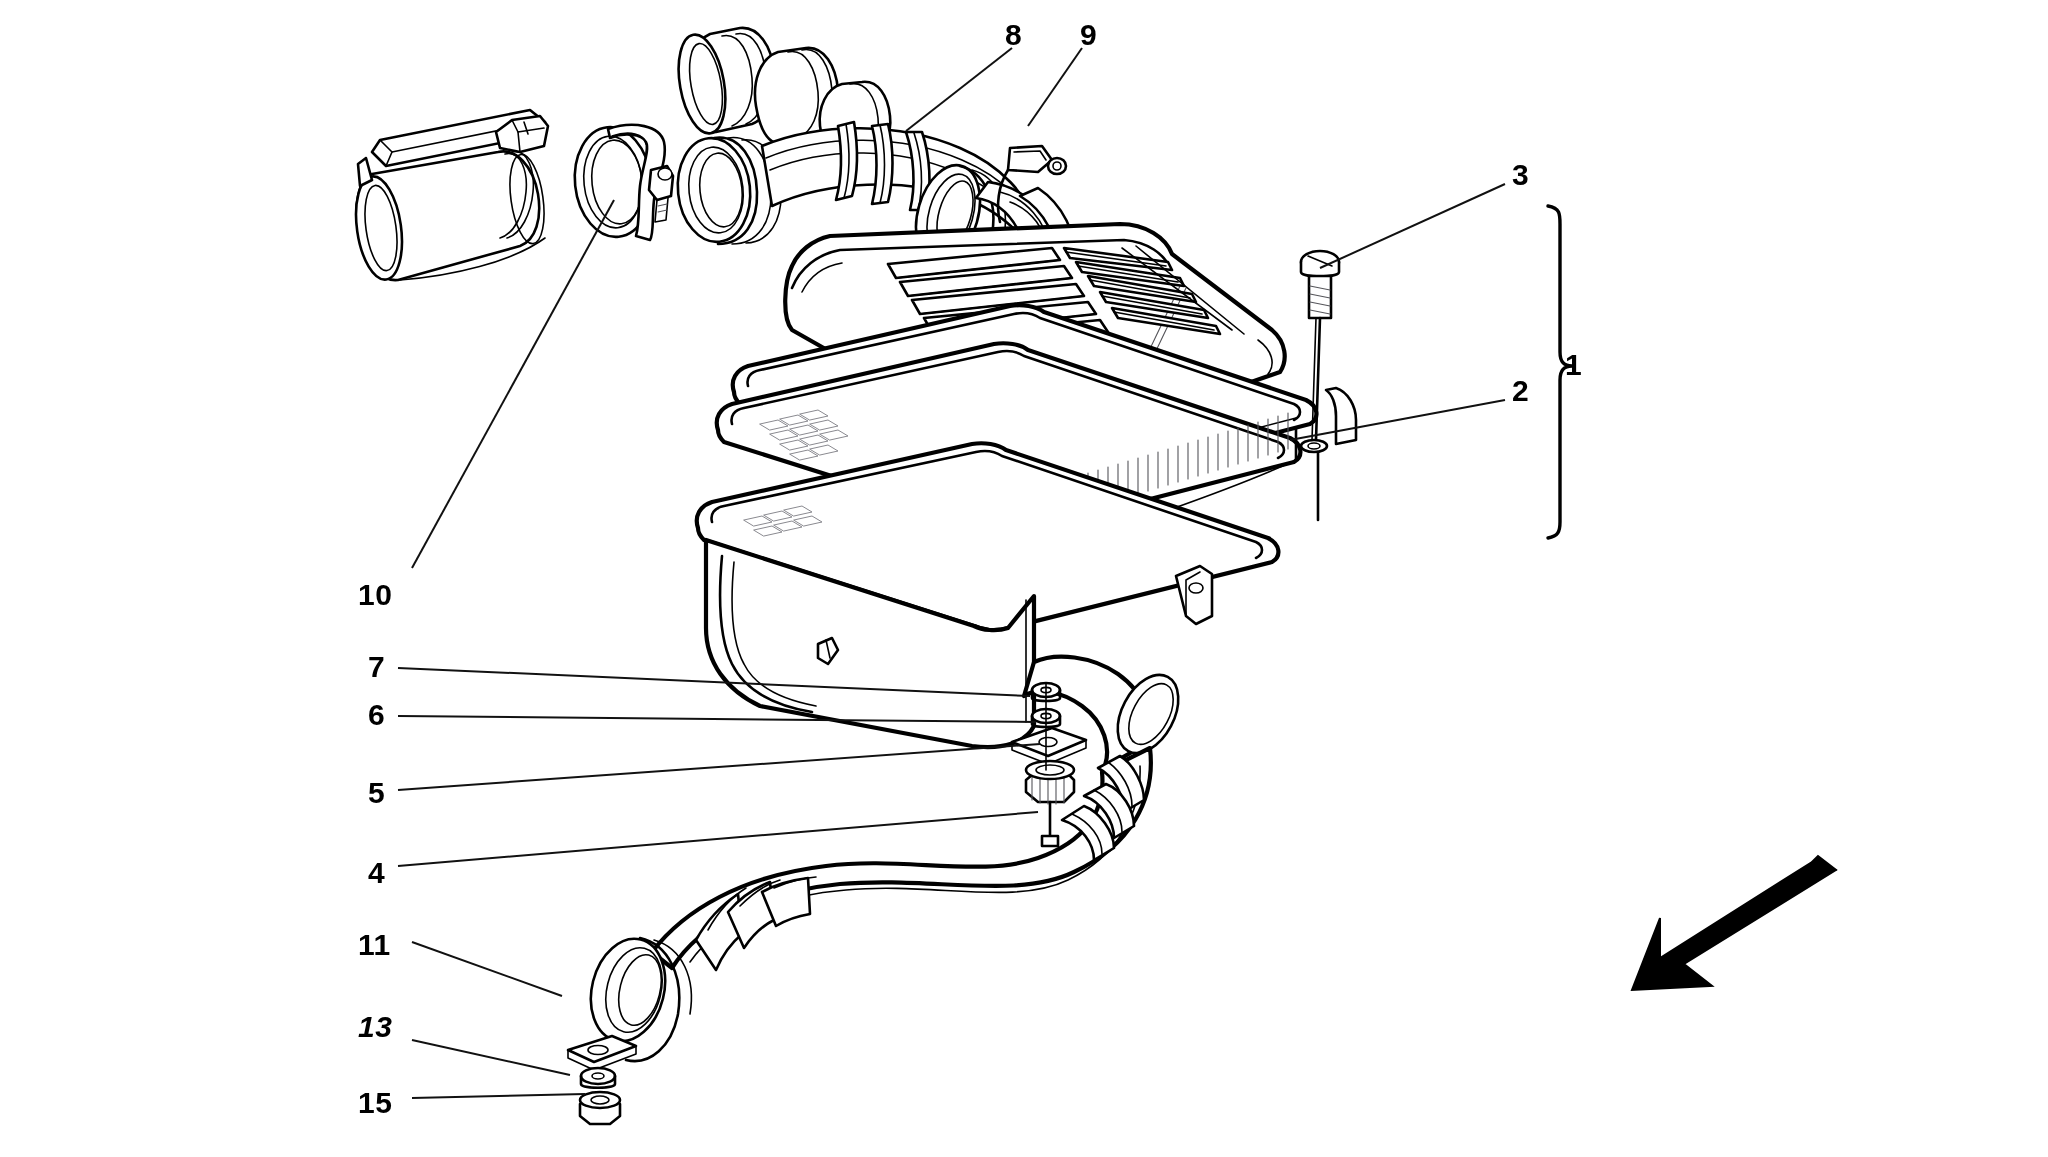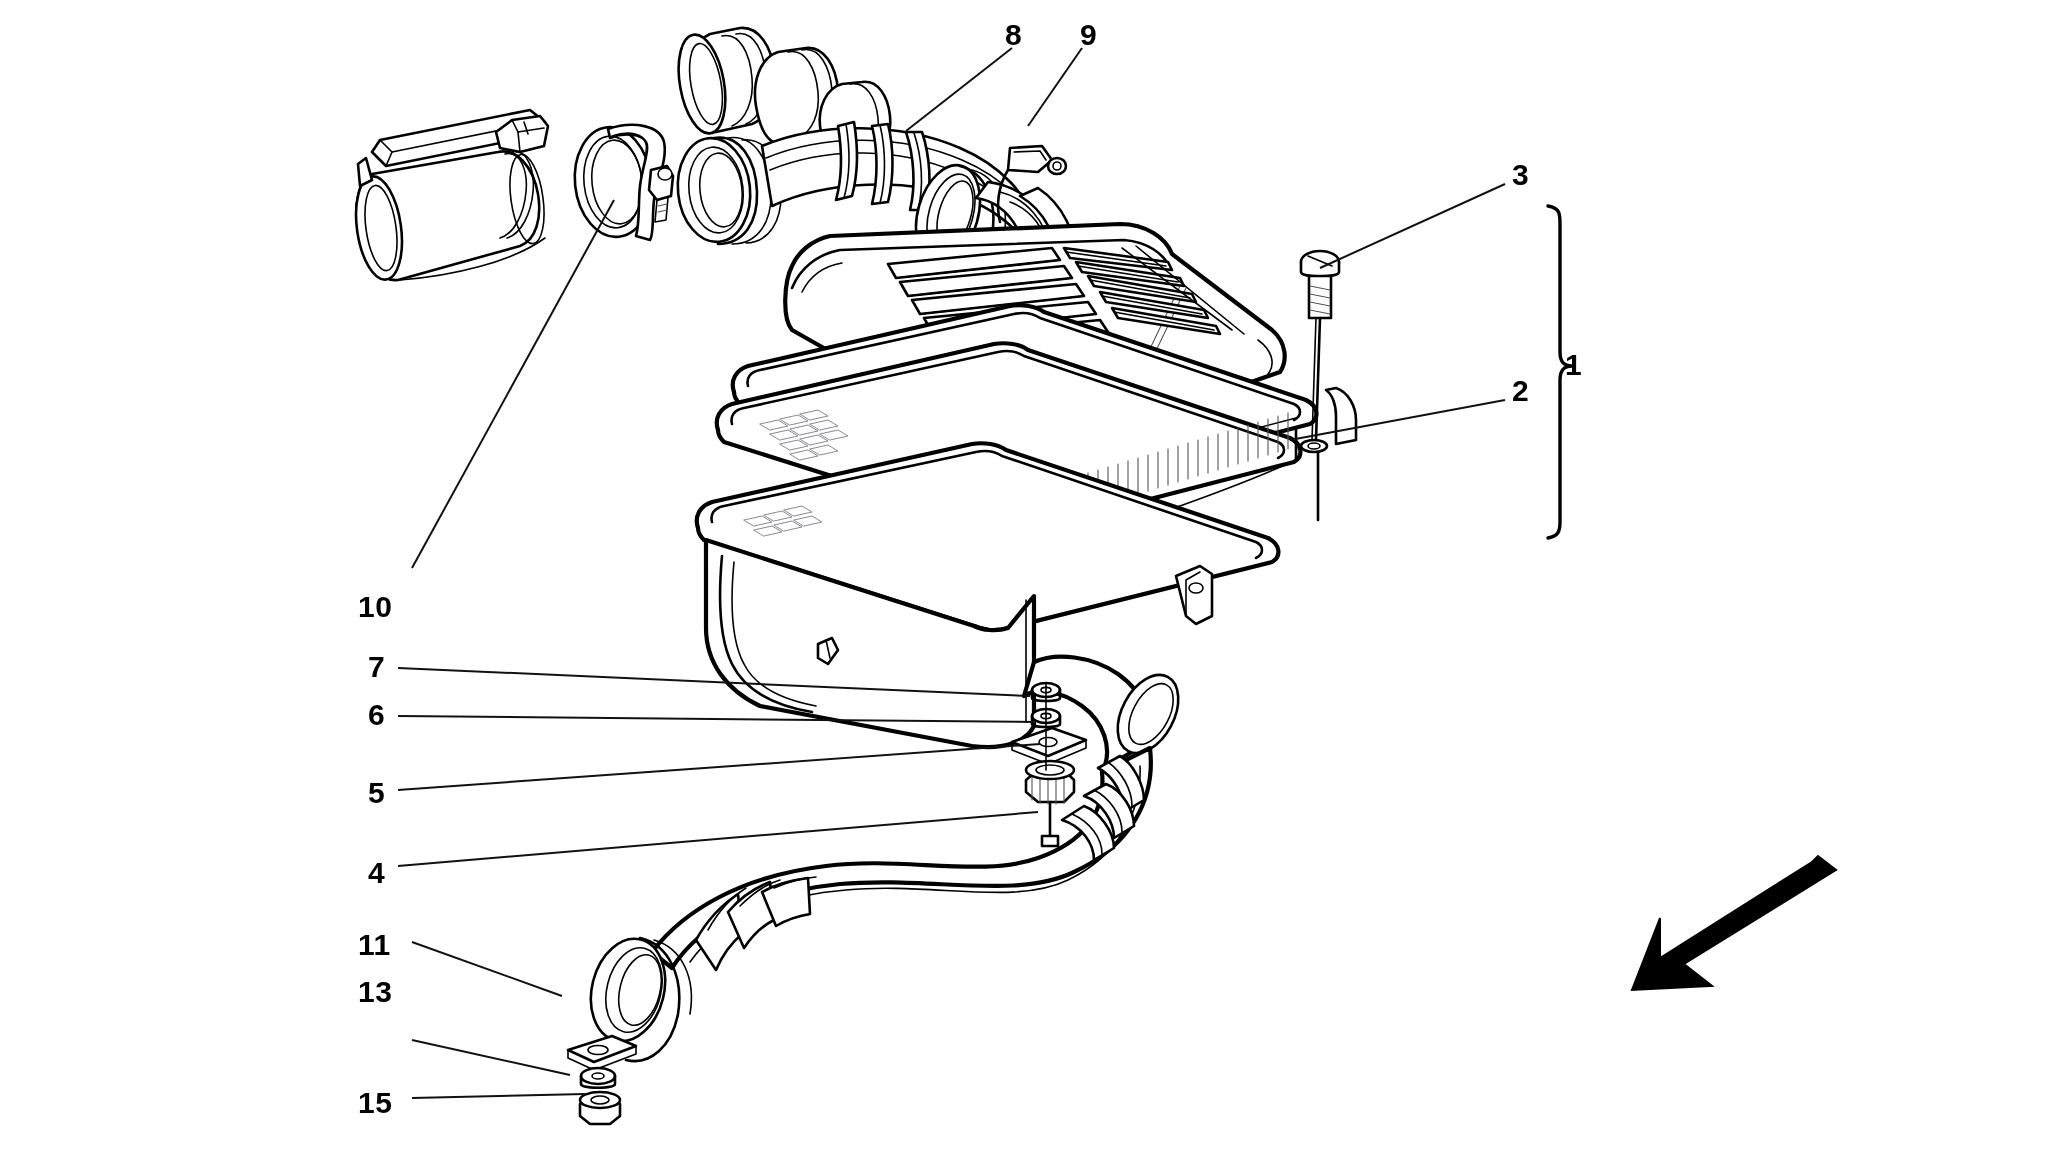--- a/index.html
+++ b/index.html
@@ -465,23 +465,23 @@
     </g>
 
   </svg>
 
   <div id="callout-layer">
       <div class="callout" style="left: 1005px; top: 20px;">8</div>
       <div class="callout" style="left: 1080px; top: 20px;">9</div>
       <div class="callout" style="left: 1512px; top: 160px;">3</div>
       <div class="callout" style="left: 1565px; top: 350px;">1</div>
       <div class="callout" style="left: 1512px; top: 376px;">2</div>
-      <div class="callout" style="left: 358px; top: 592px;">10</div>
+      <div class="callout" style="left: 358px; top: 580px;">10</div>
       <div class="callout" style="left: 368px; top: 652px;">7</div>
       <div class="callout" style="left: 368px; top: 700px;">6</div>
       <div class="callout" style="left: 368px; top: 778px;">5</div>
       <div class="callout" style="left: 368px; top: 858px;">4</div>
       <div class="callout" style="left: 358px; top: 930px;">11</div>
-      <div class="callout" style="left: 358px; top: 977px;">13</div>
+      <div class="callout" style="left: 358px; top: 1012px; font-style: italic;">13</div>
       <div class="callout" style="left: 358px; top: 1088px;">15</div>
     </div>
 
 </div>
 
 </body></html>

